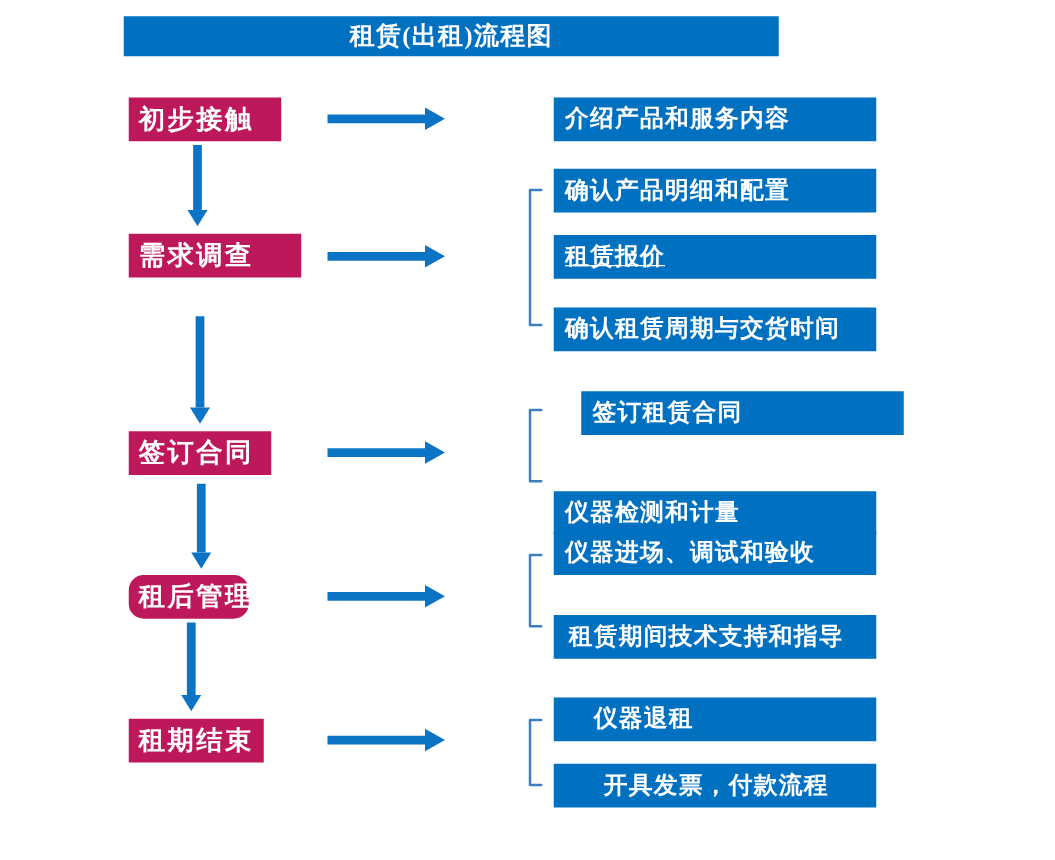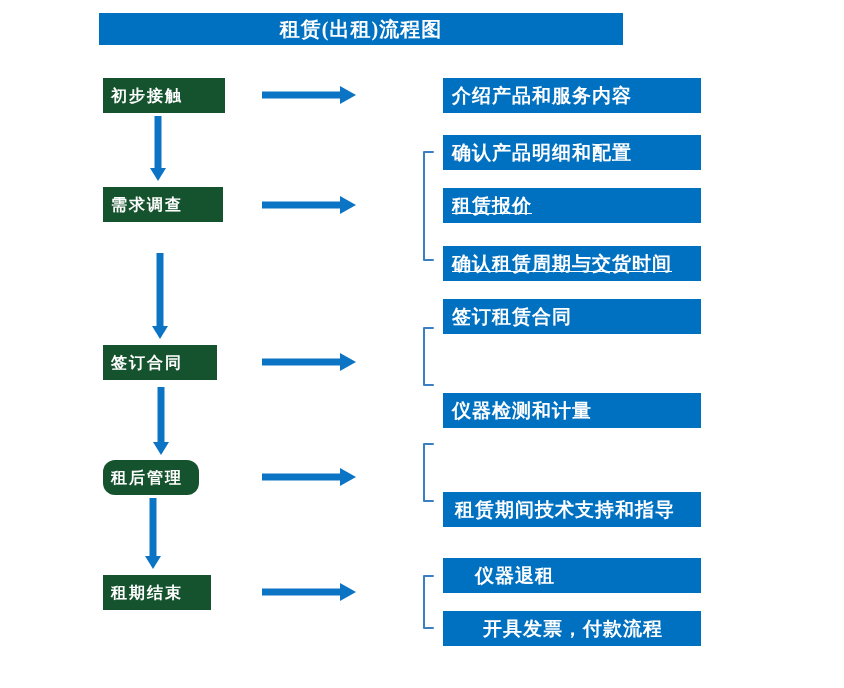--- a/index.html
+++ b/index.html
@@ -26,23 +26,23 @@
     font-size: 20px;
     font-weight: bold;
     line-height: 32px;
     text-align: center;
     letter-spacing: 1px;
   }
   .step-box {
     position: absolute;
     left: 103px;
     height: 35px;
-    background: #14532d;
+    background: #be185d;
     color: #ffffff;
-    font-size: 16px;
+    font-size: 21px;
     font-weight: bold;
     line-height: 35px;
     padding-left: 8px;
     letter-spacing: 2px;
     box-sizing: border-box;
     white-space: nowrap;
   }
   .detail-box {
     position: absolute;
     left: 443px;
@@ -77,34 +77,35 @@
   }
 </style>
 </head>
 <body>
 
 <div class="canvas">
 
   <div class="title-bar">租赁(出租)流程图</div>
 
   <div class="step-box" style="top:78px; width:122px;">初步接触</div>
-  <div class="step-box" style="top:187px; width:120px;">需求调查</div>
+  <div class="step-box" style="top:187px; width:138px;">需求调查</div>
   <div class="step-box" style="top:345px; width:114px;">签订合同</div>
   <div class="step-box" style="top:460px; width:96px;border-radius:12px;">租后管理</div>
   <div class="step-box" style="top:575px; width:108px;">租期结束</div>
 
   <div class="detail-box" style="top:78px;">介绍产品和服务内容</div>
 
   <div class="detail-box" style="top:135px;">确认产品明细和配置</div>
   <div class="detail-box" style="top:188px;text-decoration:underline;">租赁报价</div>
-  <div class="detail-box" style="top:246px;text-decoration:underline;">确认租赁周期与交货时间</div>
+  <div class="detail-box" style="top:246px;">确认租赁周期与交货时间</div>
 
-  <div class="detail-box" style="top:299px;">签订租赁合同</div>
+  <div class="detail-box" style="top:313px;margin-left:22px;">签订租赁合同</div>
   <div class="detail-box" style="top:365px;margin-top:28px;">仪器检测和计量</div>
 
+  <div class="detail-box" style="top:425px;">仪器进场、调试和验收</div>
   <div class="detail-box" style="top:492px;padding-left:12px;">租赁期间技术支持和指导</div>
 
   <div class="detail-box" style="top:558px;padding-left:32px;">仪器退租</div>
   <div class="detail-box" style="top:611px;padding-left:40px;">开具发票，付款流程</div>
 
   <svg class="overlay" viewBox="0 0 844 688">
 
     <g class="h-arrow">
       <line x1="262" y1="95" x2="340" y2="95"></line>
         <polygon points="340,86 356,95 340,104"></polygon>

